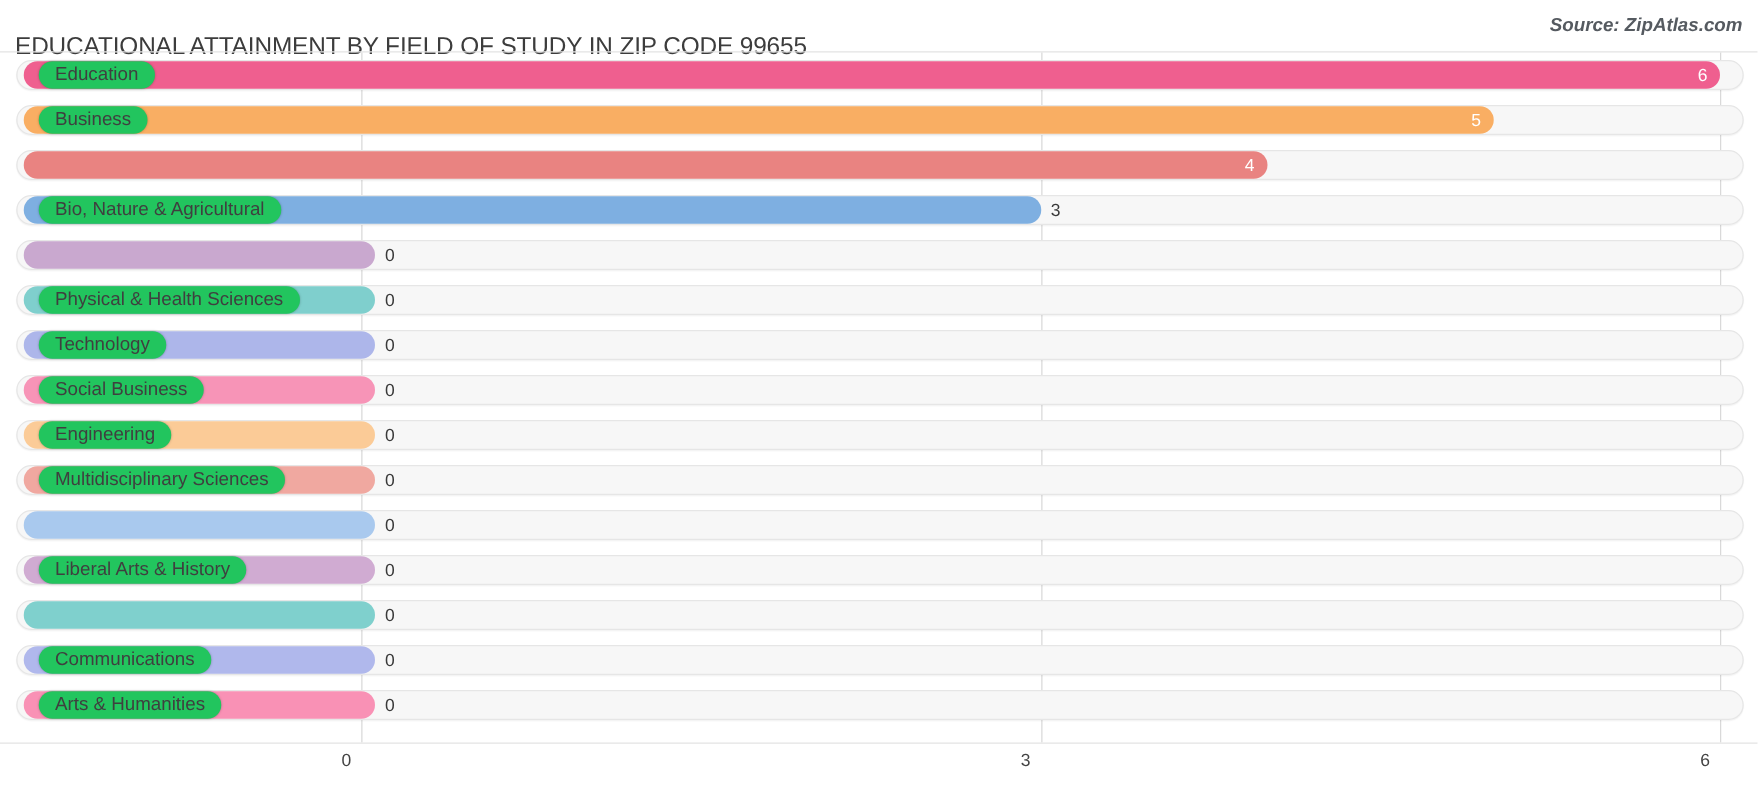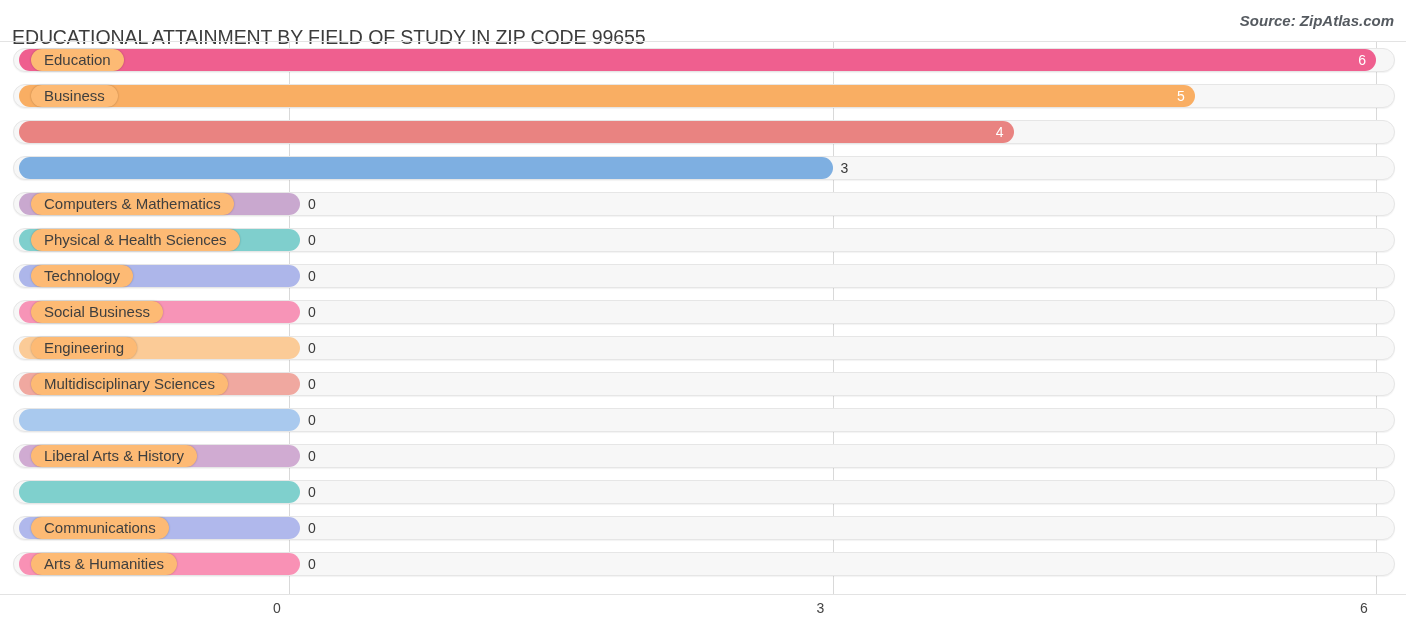--- a/index.html
+++ b/index.html
@@ -124,21 +124,21 @@
 
   
   .label-pill {
     position: absolute;
     left: 31px;
     top: 7px;
     height: 22px;
     line-height: 22px;
     padding: 0 13px;
     border-radius: 11px;
-    background: #fdba74;
+    background: #22c55e;
     color: #3f3f3f;
     font-size: 15px;
     white-space: nowrap;
     box-shadow: 0 0 2px rgba(0,0,0,0.28);
   }
 
   
   #axis {
     position: absolute;
     left: 0;
@@ -192,26 +192,26 @@
       </div>
       <div class="row">
         <div class="track"></div>
         <div class="bar" style="width: 994.667px; background: rgb(233, 131, 129);"></div>
         <div class="value inside" style="left: 967.667px; width: 36px;">4</div>
       </div>
       <div class="row">
         <div class="track"></div>
         <div class="bar" style="width: 813.5px; background: rgb(126, 175, 225);"></div>
         <div class="value outside" style="left: 840.5px;">3</div>
+        <div class="label-pill">Bio, Nature &amp; Agricultural</div>
       </div>
       <div class="row">
         <div class="track"></div>
         <div class="bar" style="width: 281px; background: rgb(201, 168, 207);"></div>
         <div class="value outside" style="left: 308px;">0</div>
-        <div class="label-pill">Computers &amp; Mathematics</div>
       </div>
       <div class="row">
         <div class="track"></div>
         <div class="bar" style="width: 281px; background: rgb(127, 207, 205);"></div>
         <div class="value outside" style="left: 308px;">0</div>
         <div class="label-pill">Physical &amp; Health Sciences</div>
       </div>
       <div class="row">
         <div class="track"></div>
         <div class="bar" style="width: 281px; background: rgb(173, 182, 234);"></div>

